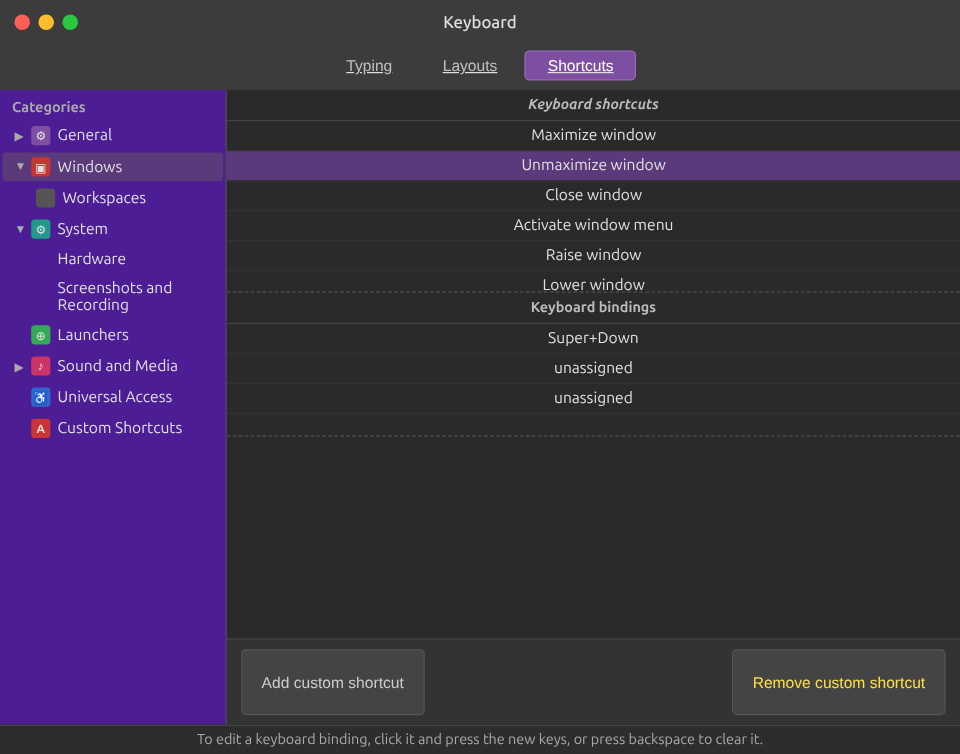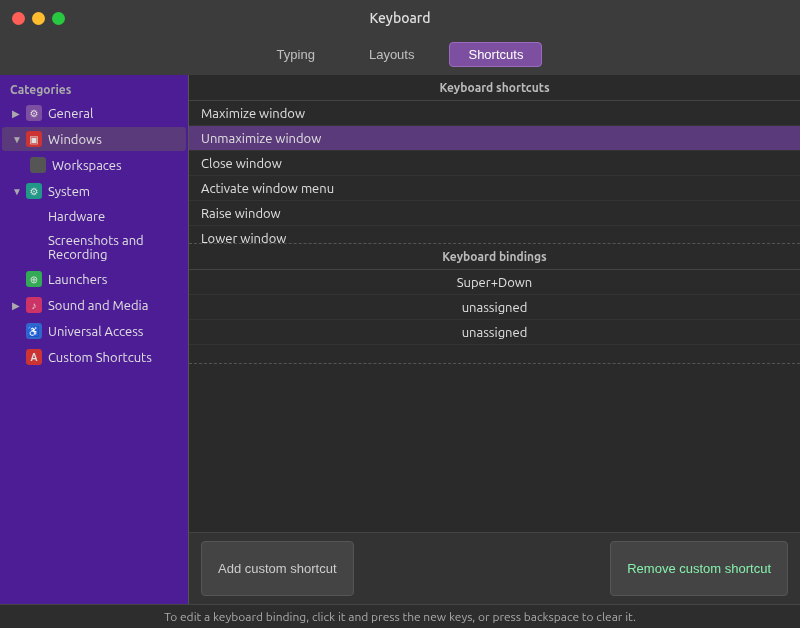--- a/index.html
+++ b/index.html
@@ -47,23 +47,24 @@
       font-size: 14px;
       color: #e0e0e0;
       font-weight: 500;
     }
 
     
     .tabbar {
       background: #3c3c3c;
       display: flex;
       justify-content: center;
-      gap: 16px;
+      gap: 4px;
       padding: 6px 0 8px 0;
       flex-shrink: 0;
+      text-decoration: underline;
     }
     .tab-btn {
       padding: 4px 18px;
       border-radius: 4px;
       border: 1px solid transparent;
       background: transparent;
       color: #c0c0c0;
       cursor: pointer;
       font-size: 13px;
     }
@@ -157,20 +158,21 @@
       flex: 1;
       overflow-y: auto;
       border-bottom: 1px dashed #555;
     }
 
     .shortcuts-header-row {
       display: flex;
       background: #2a2a2a;
       border-bottom: 1px solid #444;
       padding: 6px 0;
+      font-style: italic;
     }
     .shortcuts-header-row .col-shortcuts {
       flex: 1;
       text-align: center;
       font-size: 12px;
       color: #bbb;
       font-weight: 600;
     }
 
     .shortcut-row {
@@ -178,21 +180,21 @@
       align-items: center;
       padding: 5px 12px;
       border-bottom: 1px solid #333;
       cursor: pointer;
     }
     .shortcut-row.selected {
       background: #5a3a7a;
     }
     .shortcut-name {
       flex: 1;
-      text-align: left;
+      text-align: center;
       font-size: 13px;
     }
 
     
     .bindings-area {
       background: #2a2a2a;
       min-height: 120px;
       max-height: 160px;
       border-bottom: 1px dashed #555;
       overflow-y: auto;
@@ -232,21 +234,21 @@
     .bottom-btn {
       background: #444;
       color: #ccc;
       border: 1px solid #555;
       border-radius: 4px;
       padding: 19px 16px;
       cursor: pointer;
       font-size: 13px;
     }
     .bottom-btn.disabled {
-      color: #86efac;
+      color: #fde047;
       cursor: default;
     }
 
     
     .status-bar {
       background: #2d2d2d;
       padding: 5px 12px;
       font-size: 12px;
       color: #aaa;
       text-align: center;

